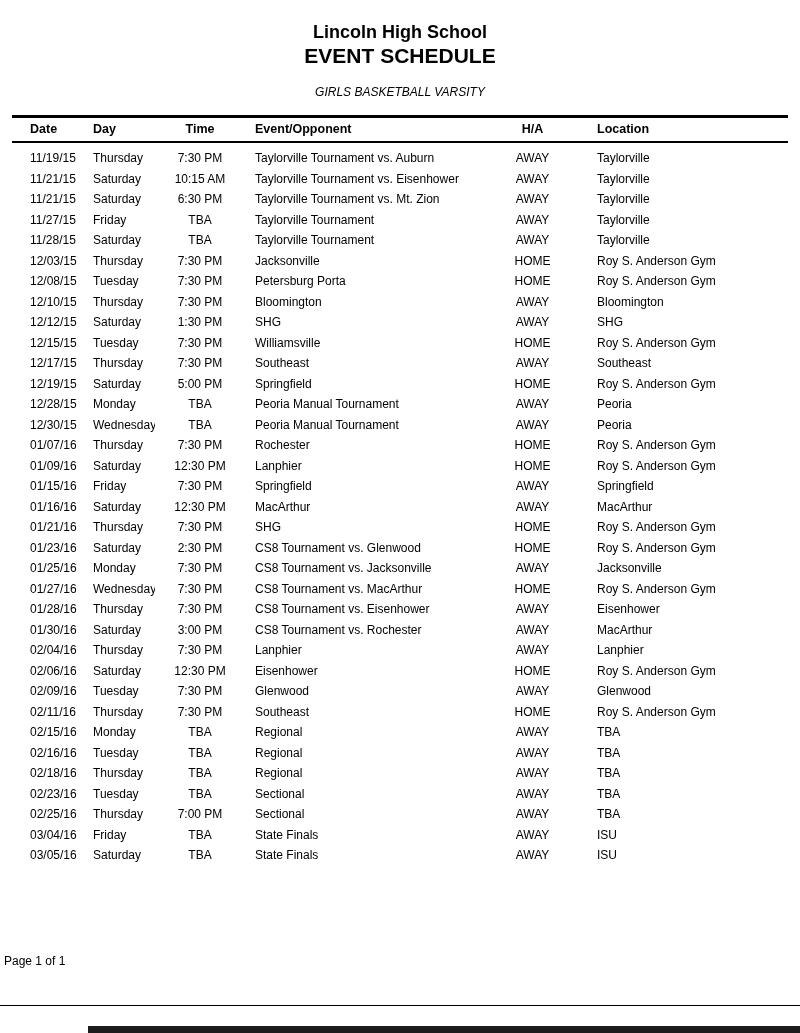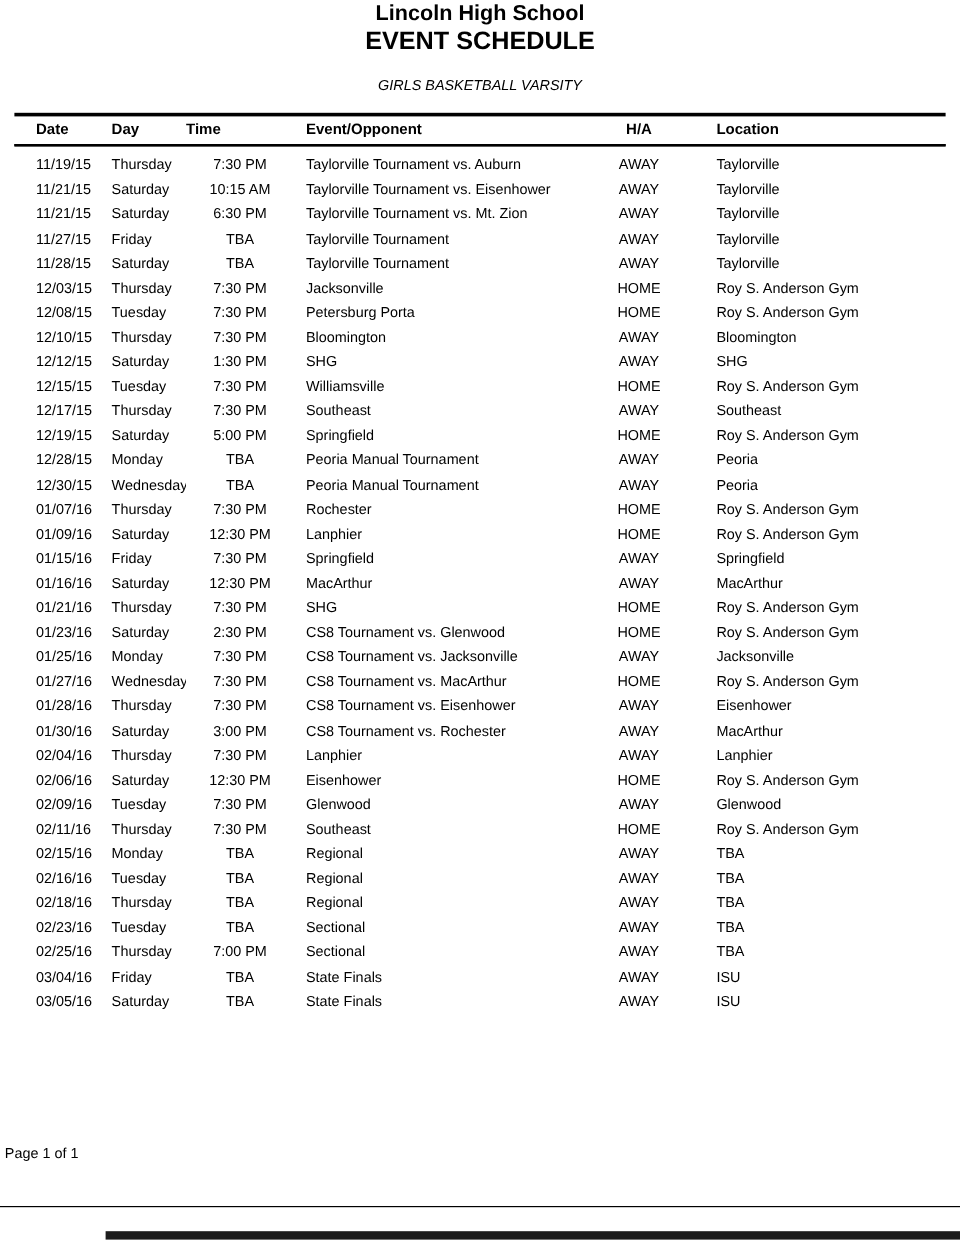--- a/index.html
+++ b/index.html
@@ -7,21 +7,21 @@
   body {
     width: 800px; height: 1033px;
     font-family: "Liberation Sans", sans-serif;
     color: #000;
     position: relative;
     overflow: hidden;
   }
   .page { position: absolute; inset: 0; background: #fff; }
 
   
-  .titles { text-align: center; padding-top: 0; }
+  .titles { text-align: center; padding-top: 21px; }
   .school-name { font-size: 18px; font-weight: bold; line-height: 22px; }
   .event-title { font-size: 21px; font-weight: bold; line-height: 26px; }
   .subtitle { font-size: 12px; font-style: italic; line-height: 22px; margin-top: 12px; }
 
   
   table.schedule {
     width: 776px;
     margin: 12px 12px 0 12px;
     border-collapse: collapse;
     table-layout: fixed;
@@ -39,21 +39,21 @@
   }
   th {
     font-size: 12.5px;
     font-weight: bold;
     text-align: left;
     padding: 4px 0 5px 0;
     white-space: nowrap;
   }
   th.a-date  { padding-left: 18px; }
   th.a-day   { padding-left: 3px; }
-  th.a-time  { }
+  th.a-time  { text-align: center; }
   th.a-event { padding-left: 10px; }
   th.a-ha    { text-align: center; }
   th.a-loc   { padding-left: 22px; }
 
   tbody tr:first-child td { padding-top: 9px; }
   td {
     font-size: 12px;
     line-height: 12.5px;
     padding: 4px 0;
     white-space: nowrap;

